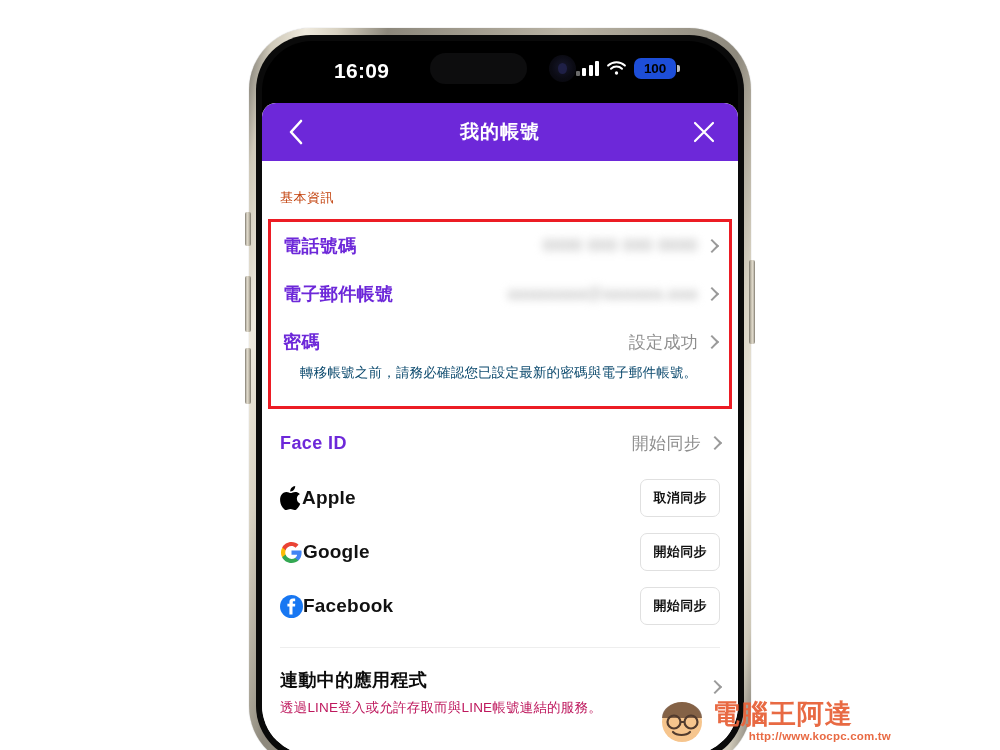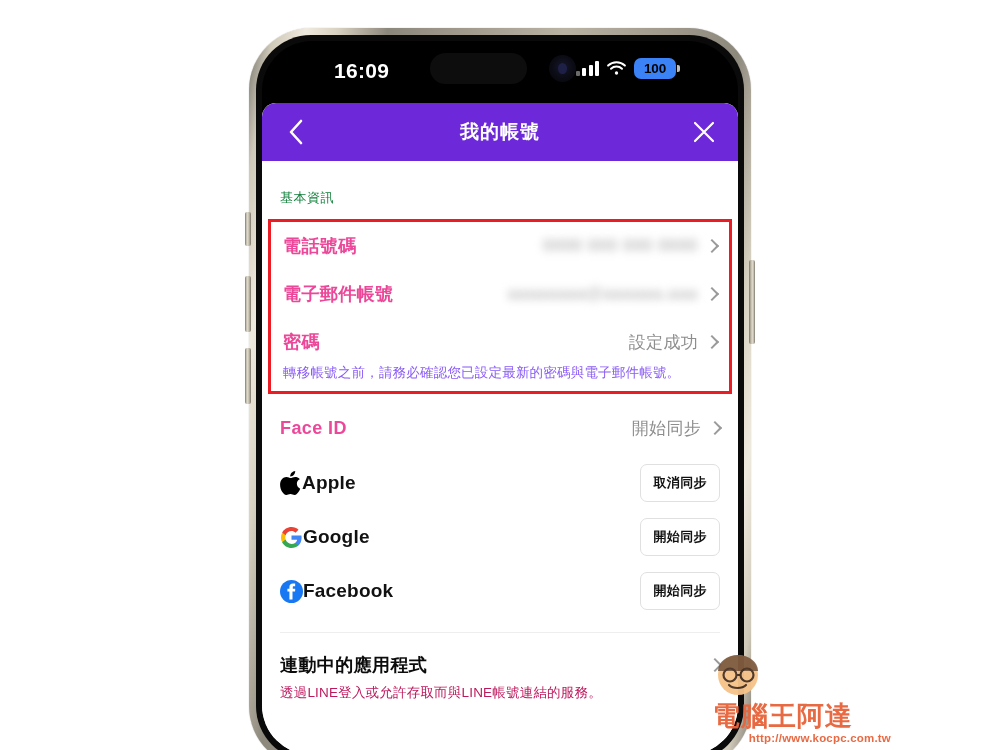--- a/index.html
+++ b/index.html
@@ -80,21 +80,21 @@
   .sig-bars { display: flex; align-items: flex-end; gap: 2.5px; height: 15px; }
   .sig-bars i { display:block; width: 4px; background:#fff; border-radius: 1px; }
   .sig-bars i:nth-child(1){ height:5px;  opacity:.42; }
   .sig-bars i:nth-child(2){ height:8px;  }
   .sig-bars i:nth-child(3){ height:11px; }
   .sig-bars i:nth-child(4){ height:15px; }
   .wifi-ic { width: 21px; height: 15px; }
   .battery {
     position: relative;
     width: 42px; height: 21px; border-radius: 7px;
-    background: #3b82f6; color: #000;
+    background: #1d4ed8; color: #000;
     font-size: 13.5px; font-weight: 700;
     display:flex; align-items:center; justify-content:center;
     letter-spacing: -0.2px;
   }
   .battery::after{
     content:''; position:absolute; right:-4px; top:7px;
     width:3px; height:7px; border-radius:0 2px 2px 0; background:#fff; opacity:.75;
   }
 
   
@@ -119,37 +119,37 @@
   #back-btn { left: 8px; }
   #close-btn { right: 8px; }
 
   
   #content {
     position: absolute; left:0; right:0; top:58px; bottom:0;
     background:#fff;
     padding: 0 18px;
   }
   .section-label {
-    font-size: 13px; color: #15803d; letter-spacing: .5px;
+    font-size: 13px; color: #c2410c; letter-spacing: .5px;
     padding: 28px 0 12px 0;
   }
 
   .hl-box {
     position: relative;
     border: 3px solid #ec1c24;
     margin: 0 -12px;
     padding: 0 12px;
   }
 
   .row {
     position: relative;
     display: flex; align-items: center;
     min-height: 48px;
   }
-  .row-label { font-size: 18px; font-weight: 700; color: #ec4899; letter-spacing: .4px; }
+  .row-label { font-size: 18px; font-weight: 700; color: #6d28d9; letter-spacing: .4px; }
   .row-right {
     margin-left: auto;
     display: flex; align-items: center; gap: 9px;
   }
   .row-value { font-size: 17px; color: #8e8e8e; letter-spacing:.3px; }
   .row-value.blurred {
     color: #b9b9b9;
     filter: blur(4.2px);
     font-size: 16px;
     font-weight: 600;
@@ -157,22 +157,22 @@
     user-select:none;
   }
   .chev {
     width: 10px; height: 10px;
     border-right: 2px solid #9a9a9a;
     border-top: 2px solid #9a9a9a;
     transform: rotate(45deg);
     flex: 0 0 auto;
   }
   .note {
-    font-size: 13.5px; color: #8b5cf6; letter-spacing: .2px;
-    padding-bottom: 9px; margin-top: -2px;
+    font-size: 13.5px; color: #0c4a6e; letter-spacing: .2px;
+    padding-bottom: 24px; margin-top: -2px; margin-left: 17px;
   }
 
   .provider-row { min-height: 54px; }
   .prov-left { display:flex; align-items:center; }
   .prov-name { font-size: 19px; font-weight: 700; color:#111; letter-spacing:.2px; }
   .sync-btn {
     border: 1px solid #e0e0e0; border-radius: 7px;
     background: #fff;
     padding: 9px 12px;
     font-size: 13px; color:#111; font-weight:600;
@@ -185,23 +185,22 @@
   .block-title { font-size: 18px; font-weight: 700; color:#0c0c0c; letter-spacing:.4px; }
   .block-desc { font-size: 13.5px; color:#be185d; margin-top: 7px; letter-spacing:.2px; }
 
   .icon-apple { width: 22px; height: 25px; }
   .icon-google{ width: 23px; height: 23px; }
   .icon-fb    { width: 23px; height: 23px; }
 
   
   #watermark {
     position: absolute; right: 10px; bottom: 6px;
-    display:flex; align-items:flex-start; gap:6px;
+    display:flex; align-items:center; gap:6px;
     opacity: .96;
-    flex-direction: column;
   }
   #wm-text { display:flex; flex-direction:column; align-items:flex-start; }
   #wm-title { font-size: 27px; font-weight: 800; color:#e8643c; letter-spacing: 1px; line-height: 1; }
   #wm-url { font-size: 11.5px; font-weight: 700; color:#e8643c; letter-spacing: .2px; margin-top: 2px; padding-left: 36px; }
 </style>
 </head>
 <body>
 
 <div id="root">
 
@@ -325,21 +324,21 @@
                 <span class="prov-name">Facebook</span>
               </span>
               <span class="row-right">
                 <button class="sync-btn">開始同步</button>
               </span>
             </div>
 
             <div class="divider"></div>
 
             <div class="block-row">
-              <div style="display:flex;align-items:center;">
+              <div style="display:flex;align-items:flex-end;">
                 <span class="block-title">連動中的應用程式</span>
                 <span class="row-right">
                     <span class="chev"></span>
                   </span>
               </div>
               <div class="block-desc">透過LINE登入或允許存取而與LINE帳號連結的服務。</div>
             </div>
 
           </div>
         </div>

